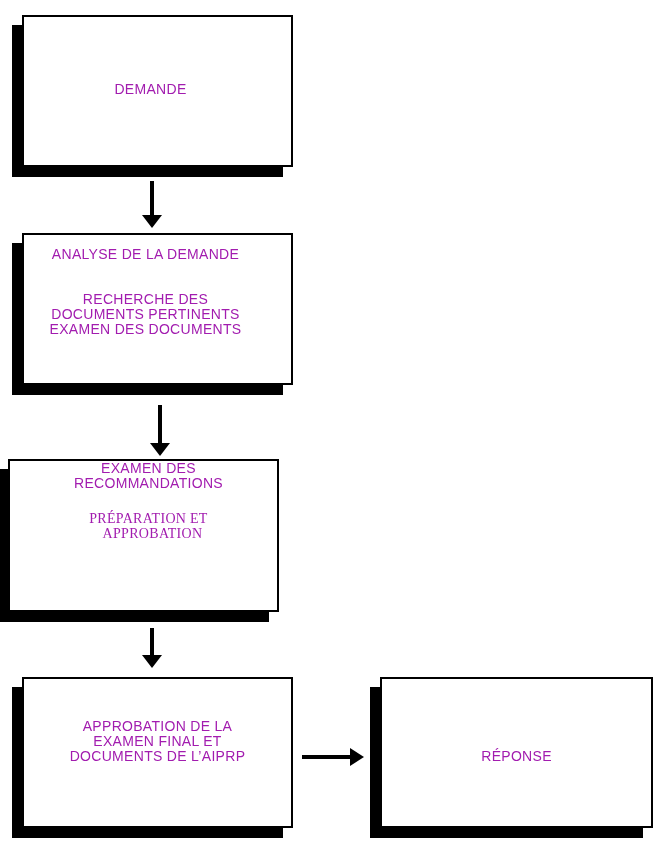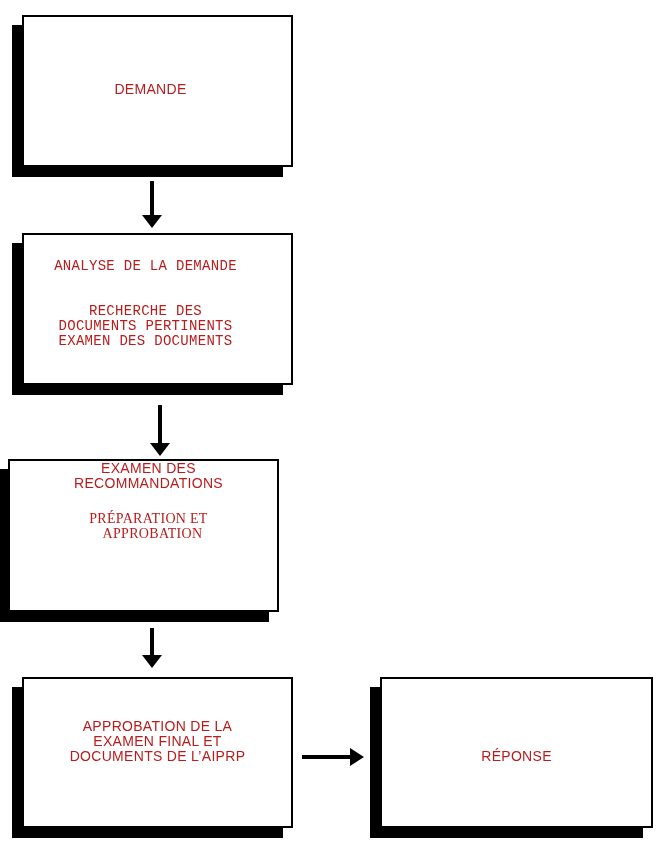--- a/index.html
+++ b/index.html
@@ -8,37 +8,37 @@
     padding: 0;
     background: #ffffff;
   }
   .page {
     position: relative;
     width: 668px;
     height: 860px;
     background: #ffffff;
     overflow: hidden;
     font-family: "Liberation Sans", sans-serif;
-    color: #b91c1c;
+    color: #a21caf;
   }
   
   .fbox {
     position: absolute;
     box-sizing: border-box;
     background: #ffffff;
     border: 2px solid #000000;
     box-shadow: -10px 10px 0 #000000;
     text-align: center;
     font-size: 14px;
     letter-spacing: 0.3px;
   }
   .fbox .line { line-height: 15px; white-space: nowrap; }
 
   #b1 { left: 22px;  top: 15px;  width: 271px; height: 152px; padding-top: 65px; padding-right: 14px; }
-  #b2 { left: 22px;  top: 233px; width: 271px; height: 152px; padding-top: 24px; padding-right: 24px; font-family: Liberation Mono, monospace; }
+  #b2 { left: 22px;  top: 233px; width: 271px; height: 152px; padding-top: 12px; padding-right: 24px; }
   #b3 { left: 8px;  top: 459px; width: 271px; height: 153px; padding-left: 10px; }
   #b4 { left: 22px;  top: 677px; width: 271px; height: 151px; padding-top: 40px; }
   #b5 { left: 380px; top: 677px; width: 273px; height: 151px; padding-top: 70px; }
 
   #b2 .block:nth-child(2) { margin-top: 30px; }
   #b2 .block:nth-child(3) { }
   #b3 .block:nth-child(2) { margin-top: 20px; font-family: Liberation Serif, serif; }
   #b3 .block:nth-child(2) .line:nth-child(2) { padding-left: 8px; }
 
   

